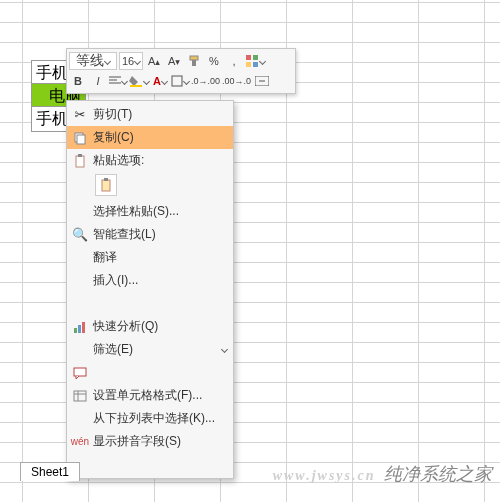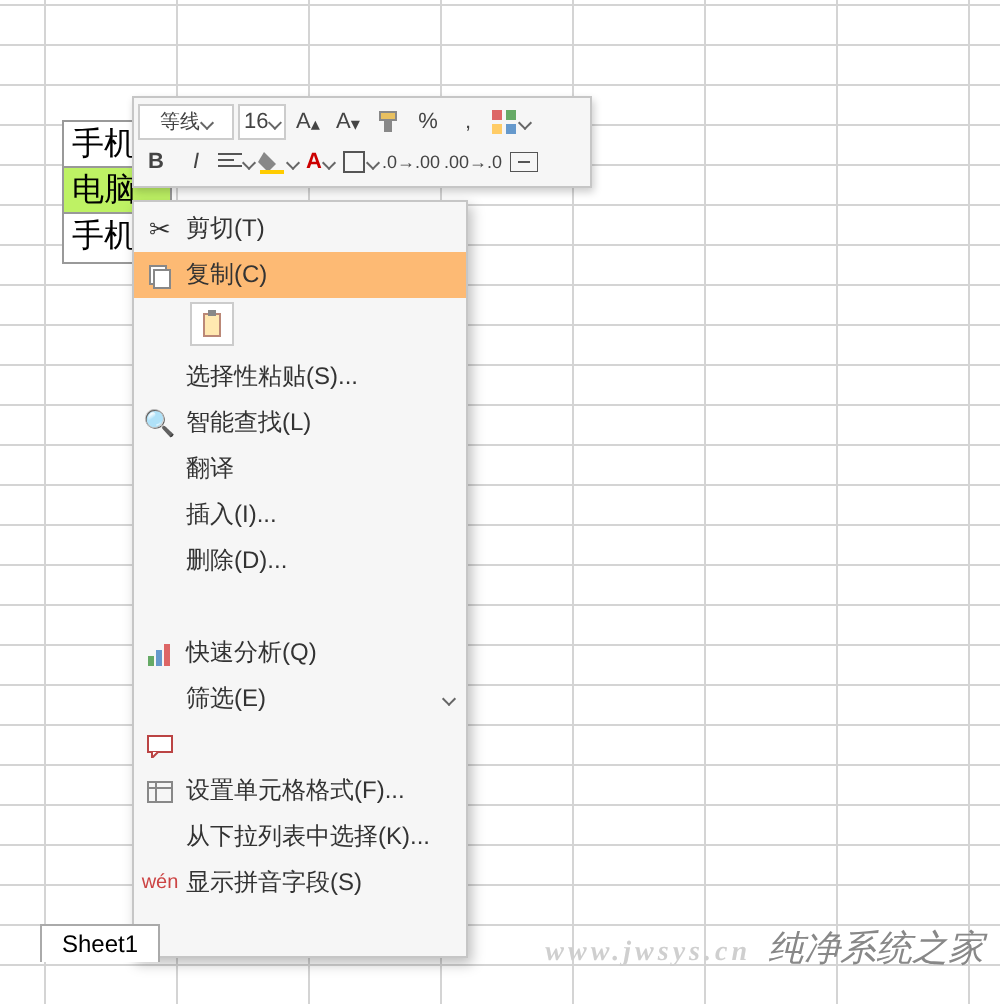--- a/index.html
+++ b/index.html
@@ -4,27 +4,27 @@
 <style>
 * { box-sizing: border-box; margin: 0; padding: 0; }
 body { font-family: "Microsoft YaHei", sans-serif; font-size: 12px; background: #fff; width: 500px; height: 502px; overflow: hidden; position: relative; }
 
 .grid { position: absolute; top: 0; left: 0; width: 500px; height: 502px; }
 .gridline-h, .gridline-v { position: absolute; background: #d4d4d4; }
 .gridline-h { height: 1px; width: 500px; left: 0; }
 .gridline-v { width: 1px; height: 502px; top: 0; }
 
 .cell { position: absolute; border: 1px solid #999; background: #fff; font-size: 16px; padding: 2px 4px; line-height: 20px; }
-.cell.sel { background: #bef264; }
+.cell.sel { background: #84cc16; text-align: right; }
 
 .mini-toolbar { position: absolute; top: 48px; left: 66px; width: 230px; height: 46px; background: #f6f6f6; border: 1px solid #c6c6c6; box-shadow: 1px 2px 4px rgba(0,0,0,.2); padding: 2px; }
 .mini-row { display: flex; align-items: center; height: 20px; gap: 2px; }
 .mini-item { display: flex; align-items: center; justify-content: center; height: 18px; min-width: 18px; font-size: 11px; color: #444; }
 .dd { width: 5px; height: 5px; border-left: 1px solid #666; border-bottom: 1px solid #666; transform: rotate(-45deg); margin-left: 1px; }
-.font-name { width: 48px; border: 1px solid #ccc; background: #fff; font-size: 10px; padding: 0 2px; }
+.font-name { width: 48px; border: 1px solid #ccc; background: #fff; font-size: 14px; padding: 0 2px; }
 .font-size { width: 24px; border: 1px solid #ccc; background: #fff; font-size: 11px; padding: 0 2px; }
 
 .ctx-menu { position: absolute; top: 100px; left: 66px; width: 168px; background: #f6f6f6; border: 1px solid #c6c6c6; box-shadow: 2px 3px 6px rgba(0,0,0,.25); padding: 2px 0; }
 .ctx-item { display: flex; align-items: center; height: 23px; font-size: 12px; color: #333; padding: 0 6px 0 0; }
 .ctx-item:hover, .ctx-item.hover { background: #fdba74; }
 .ctx-icon { width: 26px; height: 20px; display: flex; align-items: center; justify-content: center; font-size: 13px; }
 .paste-opts { display: flex; padding: 2px 0 4px 28px; gap: 4px; }
 .paste-icon { width: 22px; height: 22px; border: 1px solid #ccc; background: #fff; display: flex; align-items: center; justify-content: center; font-size: 13px; }
 
 .sheet-tab { position: absolute; bottom: 20px; left: 20px; height: 22px; display: flex; align-items: center; }
@@ -154,20 +154,29 @@
   </div>
   <div class="ctx-item hover">
     <span class="ctx-icon">
         <svg width="14" height="14">
           <rect x="2" y="2" width="8" height="9" fill="#fff" stroke="#888"></rect>
           <rect x="4" y="4" width="8" height="9" fill="#fff" stroke="#888"></rect>
         </svg>
       </span>
     <span class="ctx-label">复制(C)</span>
   </div>
+  <div class="ctx-item">
+    <span class="ctx-icon">
+        <svg width="14" height="14">
+          <rect x="3" y="2" width="8" height="11" fill="#fff" stroke="#b87"></rect>
+          <rect x="5" y="0" width="4" height="3" fill="#888"></rect>
+        </svg>
+      </span>
+    <span class="ctx-label">粘贴选项:</span>
+  </div>
   <div class="paste-opts">
     <div class="paste-icon">
         <svg width="14" height="14">
           <rect x="3" y="2" width="8" height="11" fill="#ffe8b0" stroke="#b87"></rect>
           <rect x="5" y="0" width="4" height="3" fill="#888"></rect>
         </svg>
       </div>
   </div>
   <div class="ctx-item">
     <span class="ctx-icon"></span>
@@ -177,24 +186,20 @@
     <span class="ctx-icon">🔍</span>
     <span class="ctx-label">智能查找(L)</span>
   </div>
   <div class="ctx-item">
     <span class="ctx-icon"></span>
     <span class="ctx-label">翻译</span>
   </div>
   <div class="ctx-item">
     <span class="ctx-icon"></span>
     <span class="ctx-label">插入(I)...</span>
-  </div>
-  <div class="ctx-item">
-    <span class="ctx-icon"></span>
-    <span class="ctx-label">删除(D)...</span>
   </div>
   <div class="ctx-item">
     <span class="ctx-icon"></span>
   </div>
   <div class="ctx-item">
     <span class="ctx-icon">
         <svg width="14" height="14">
           <rect x="1" y="8" width="3" height="5" fill="#6a6"></rect>
           <rect x="5" y="5" width="3" height="8" fill="#69c"></rect>
           <rect x="9" y="2" width="3" height="11" fill="#d66"></rect>

